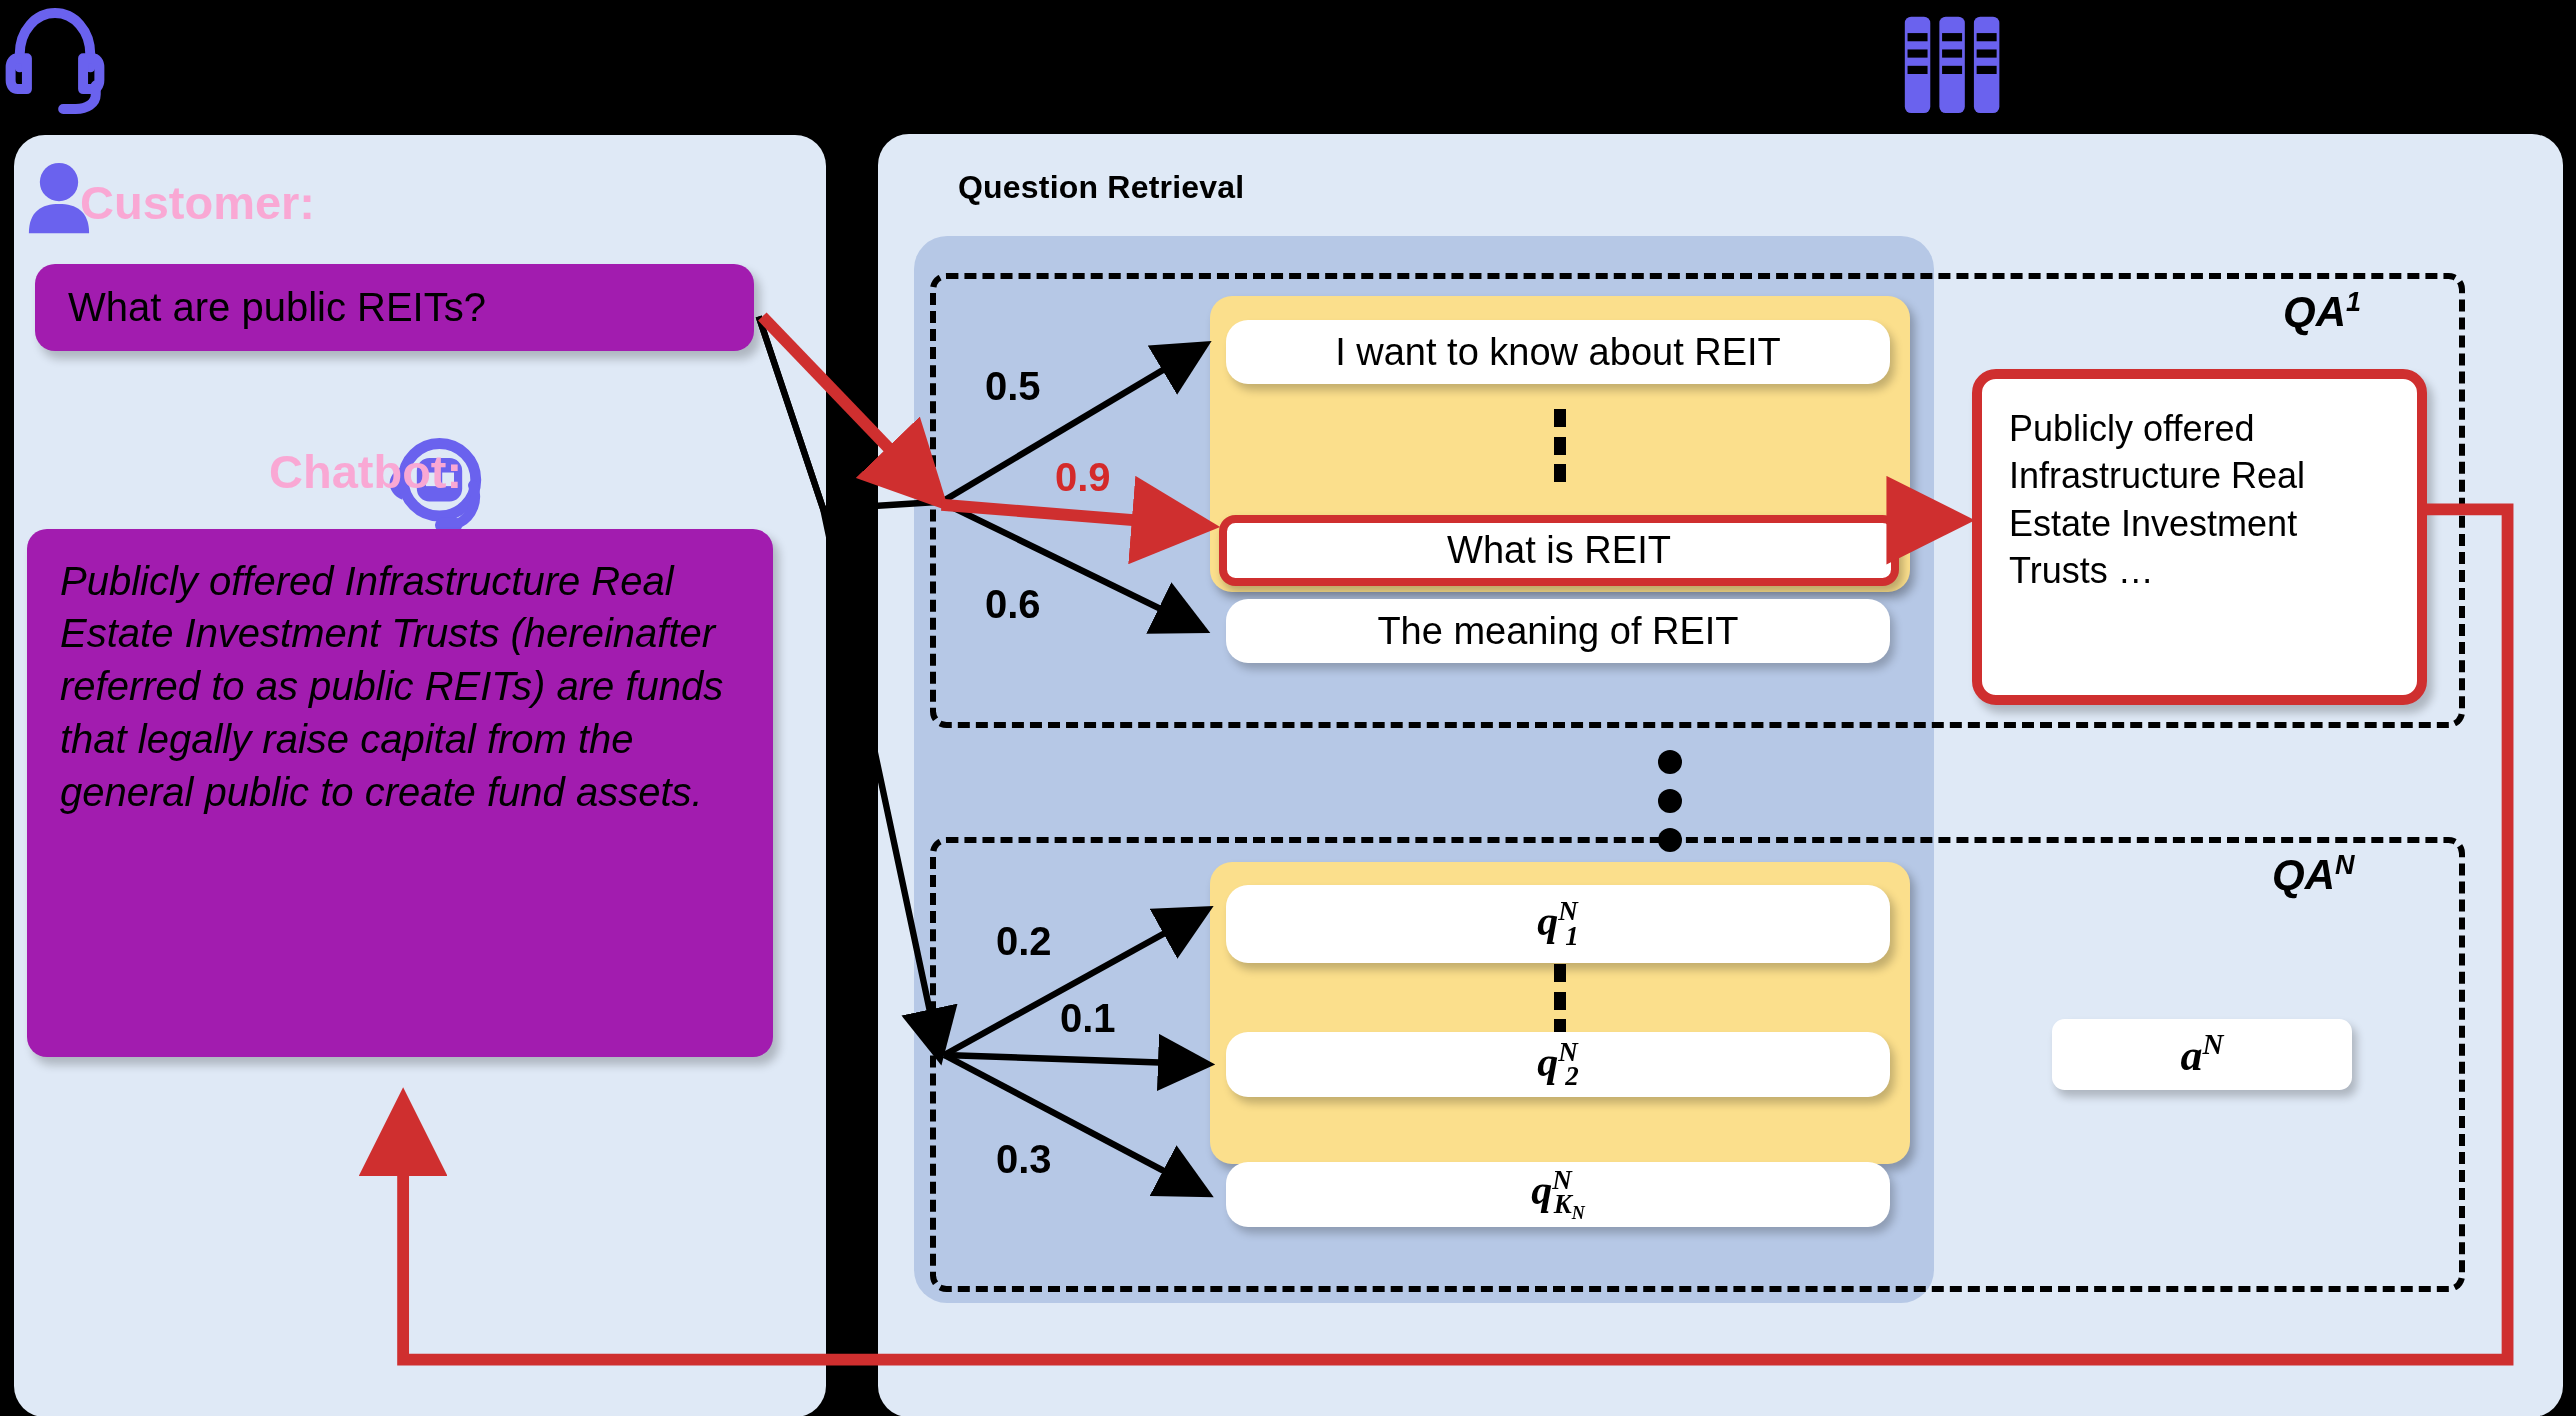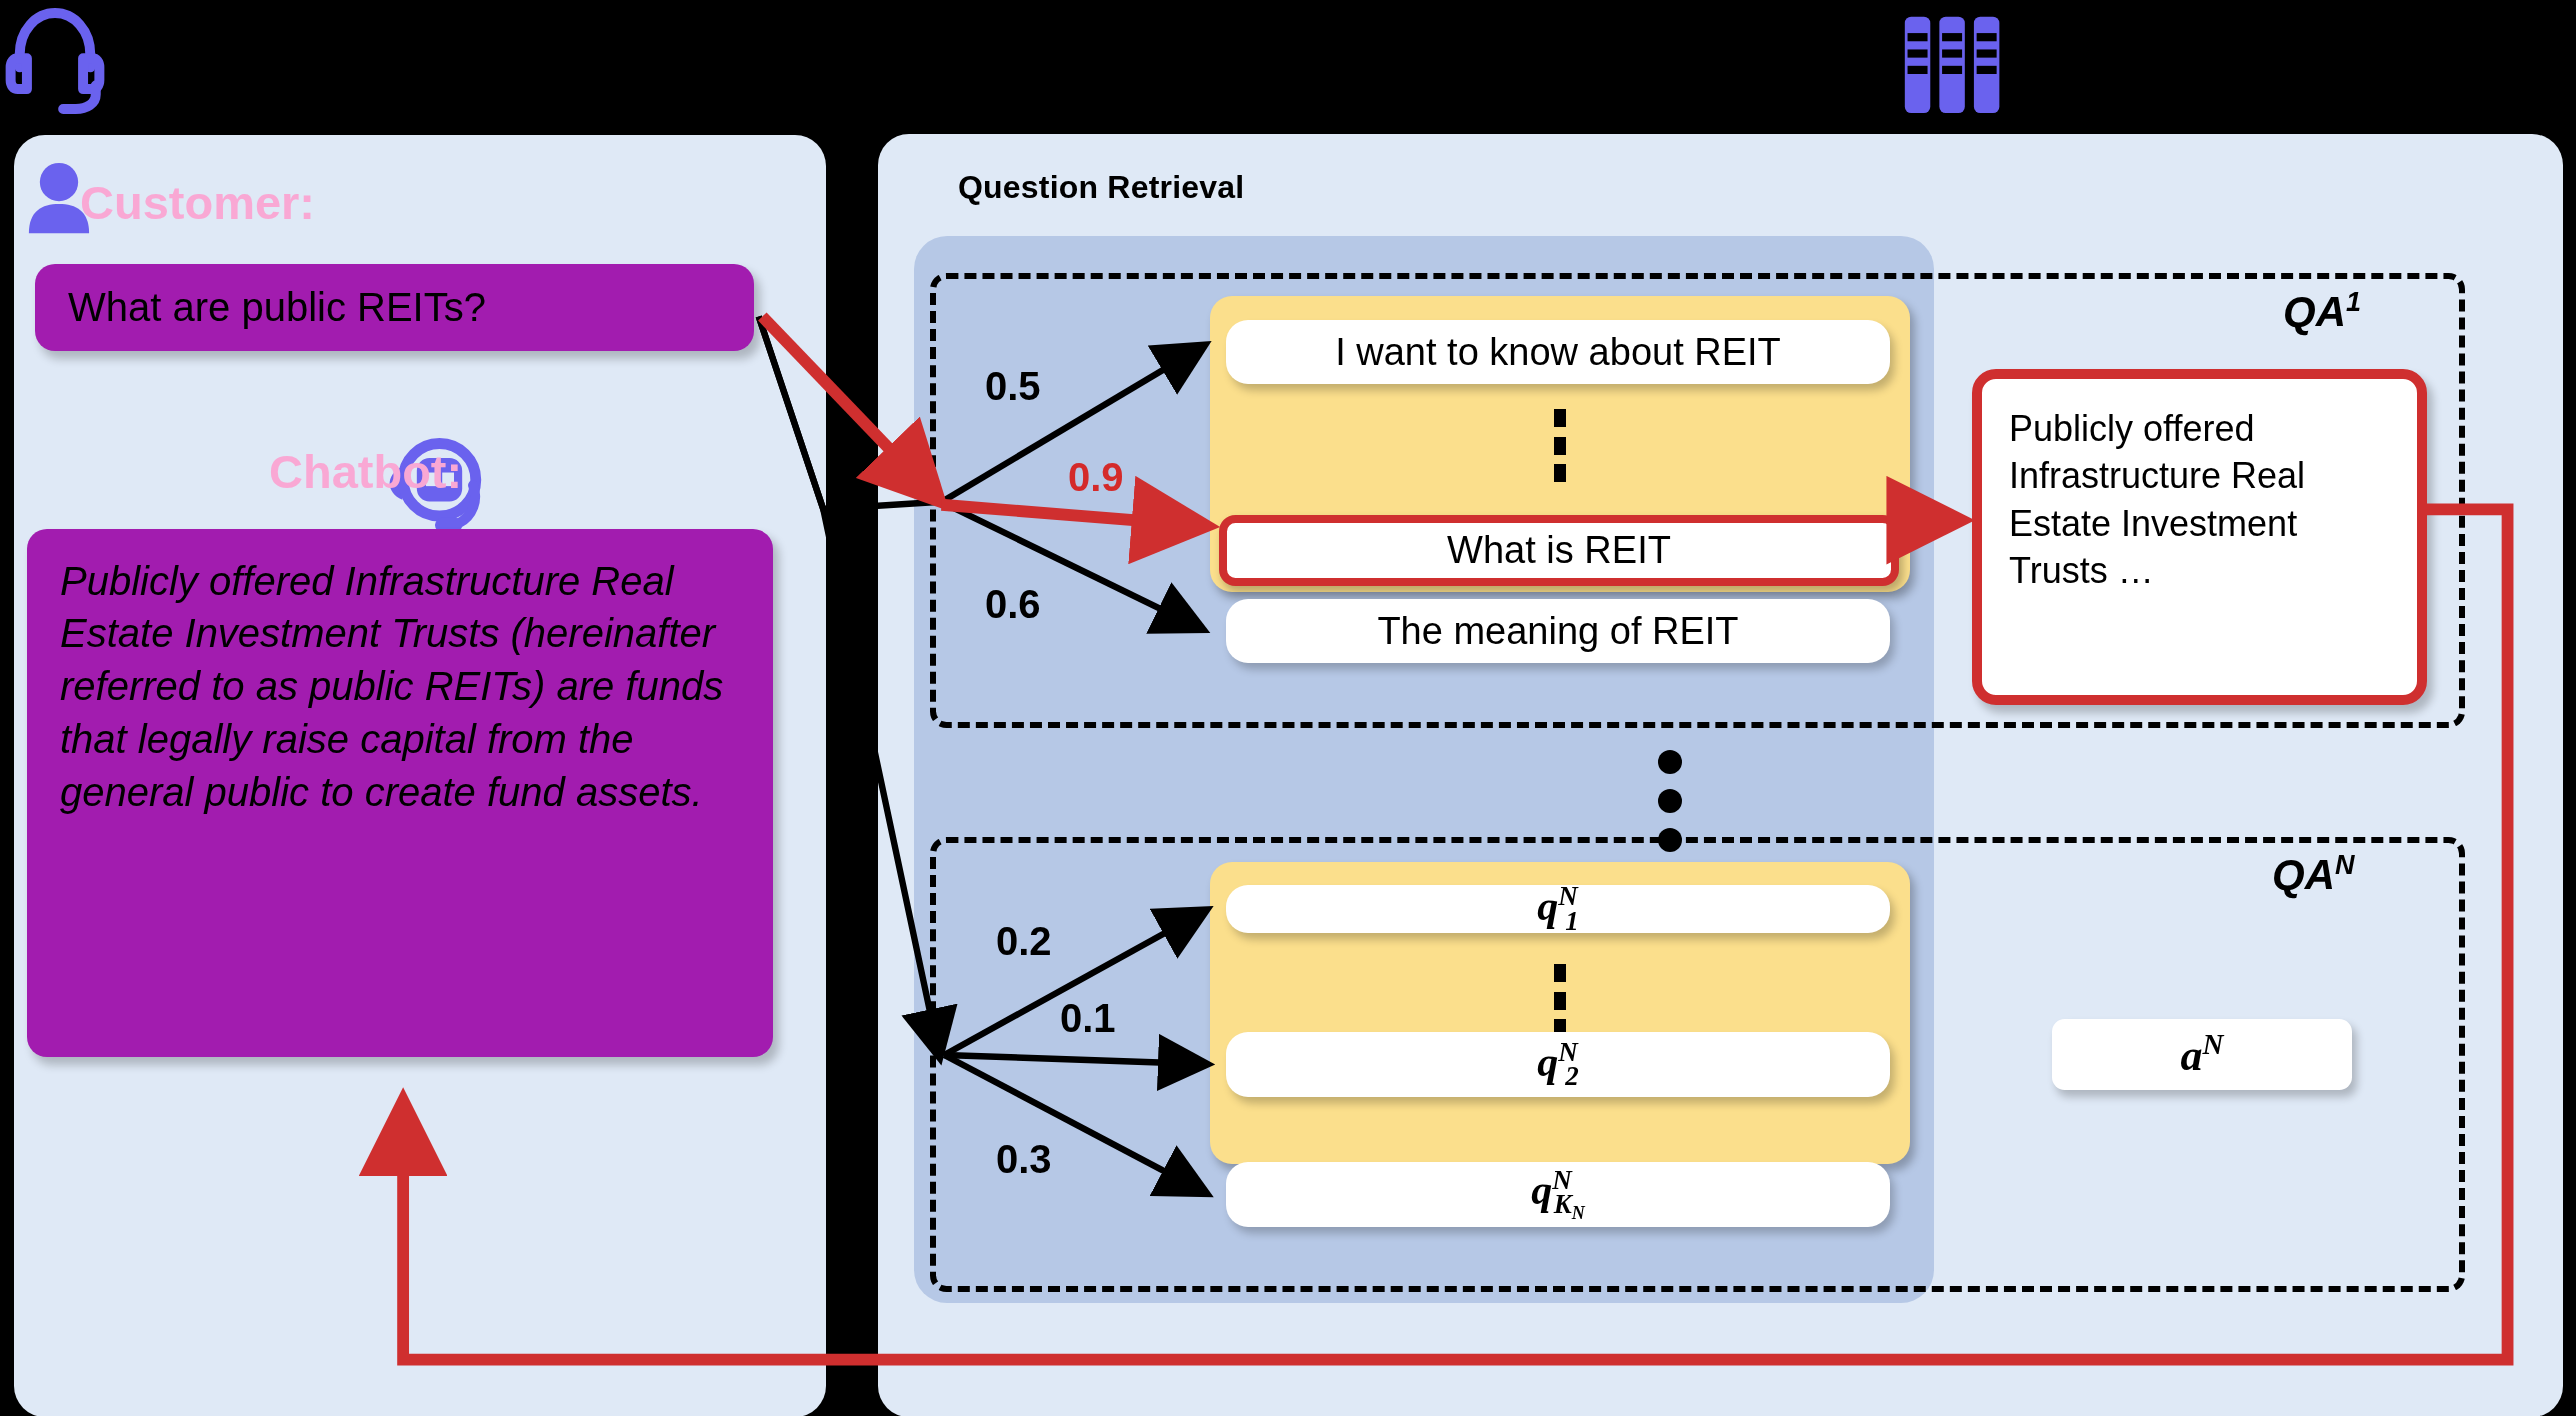--- a/index.html
+++ b/index.html
@@ -42,21 +42,21 @@
   .pill.sel{border:8.2px solid #cf2f2f;border-radius:16.4px;
     box-shadow:3.6px 5.5px 8.2px rgba(0,0,0,.25);margin-top:30px;}
   .pill.math{font-family:"Liberation Serif",serif;font-style:italic;font-weight:bold;font-size:42px;}
   .pill.math sup{font-size:27px;font-style:italic;}
   .pill.math sub{font-size:27px;font-style:italic;}
 
   #q1a{left:1226px;top:320px;width:664px;height:64px;}
   #q1b{left:1219px;top:485px;width:680px;height:71px;}
   #q1c{left:1226px;top:599px;width:664px;height:64px;}
 
-  #qNa{left:1226px;top:885px;width:664px;height:48px;}
+  #qNa{left:1226px;top:885px;width:664px;height:78px;}
   #qNb{left:1226px;top:1032px;width:664px;height:65px;}
   #qNc{left:1226px;top:1162px;width:664px;height:65px;}
 
   
   #ans1{position:absolute;left:1972px;top:369px;width:455px;height:336px;
     background:#fff;border:10px solid #cf2f2f;border-radius:24px;box-sizing:border-box;
     padding:25.5px 25.5px 0 27px;font-size:36px;line-height:1.32;color:#000;
     box-shadow:5.5px 7.3px 9px rgba(0,0,0,.22);}
   #ansN{position:absolute;left:2052px;top:1019px;width:300px;height:71px;
     background:#fff;border-radius:12.7px;box-shadow:4.5px 6.4px 8.2px rgba(0,0,0,.22);
@@ -74,21 +74,21 @@
   #cust-bubble{left:35px;top:264px;width:719px;height:87px;
     display:flex;align-items:center;padding-left:33px;font-size:40px;box-sizing:border-box;}
   #bot-bubble{left:27px;top:529px;width:746px;height:528px;
     padding:25.5px 31px 0 33px;box-sizing:border-box;
     font-size:40px;font-style:italic;line-height:1.32;}
 
   
   .wt{position:absolute;font-weight:bold;font-size:40px;color:#000;}
   .wt.red{color:#d42a2a;}
   #w05{left:985px;top:364px;}
-  #w09{left:1055px;top:455px;margin-left:13px;}
+  #w09{left:1055px;top:455px;}
   #w06{left:985px;top:582px;}
   #w02{left:996px;top:919px;}
   #w01{left:1060px;top:996px;}
   #w03{left:996px;top:1137px;}
 
   
   .vdots{position:absolute;display:flex;flex-direction:column;
     justify-content:space-between;align-items:center;}
   .vdots i{display:block;background:#000;}
   .vdots.sq i{width:12px;height:18px;}

